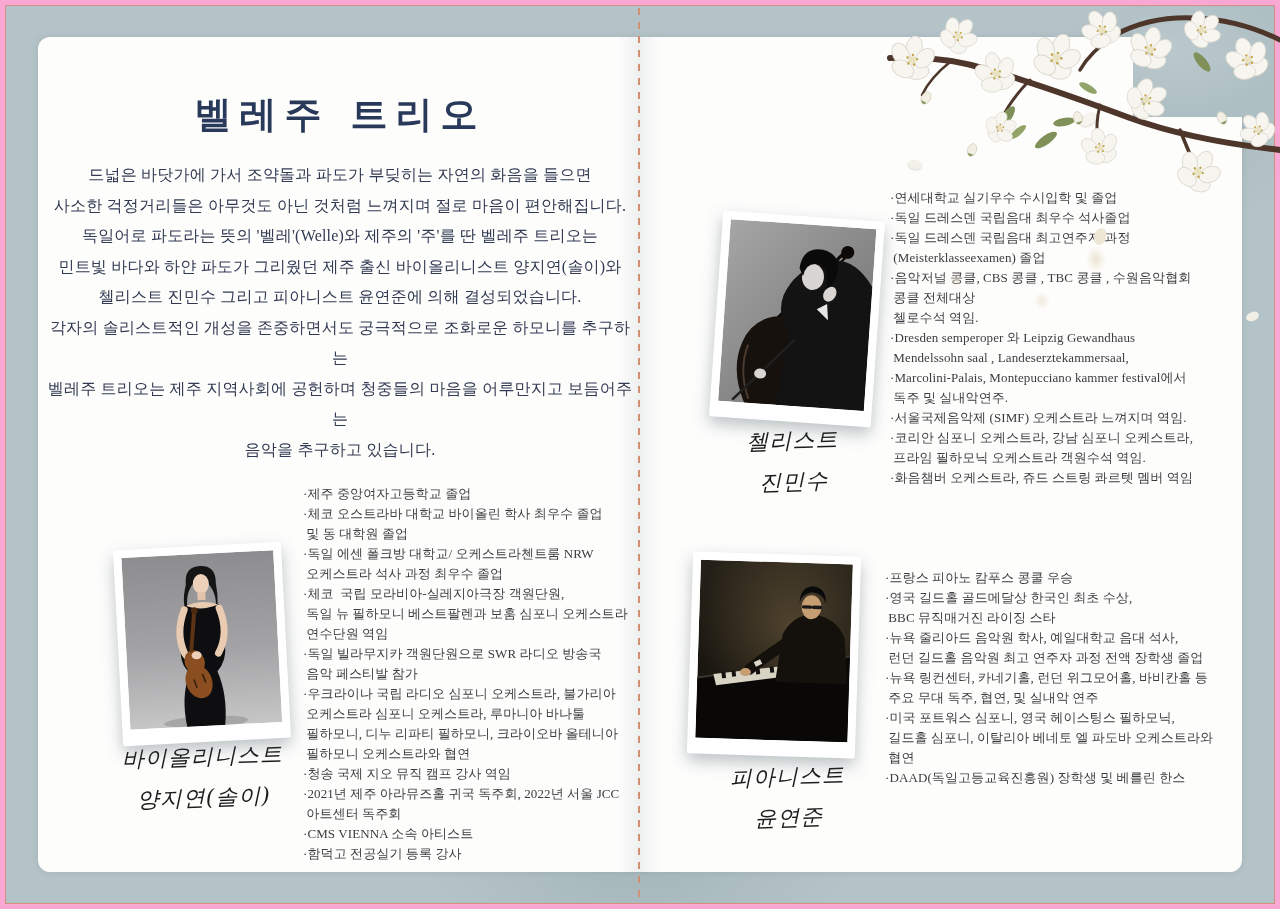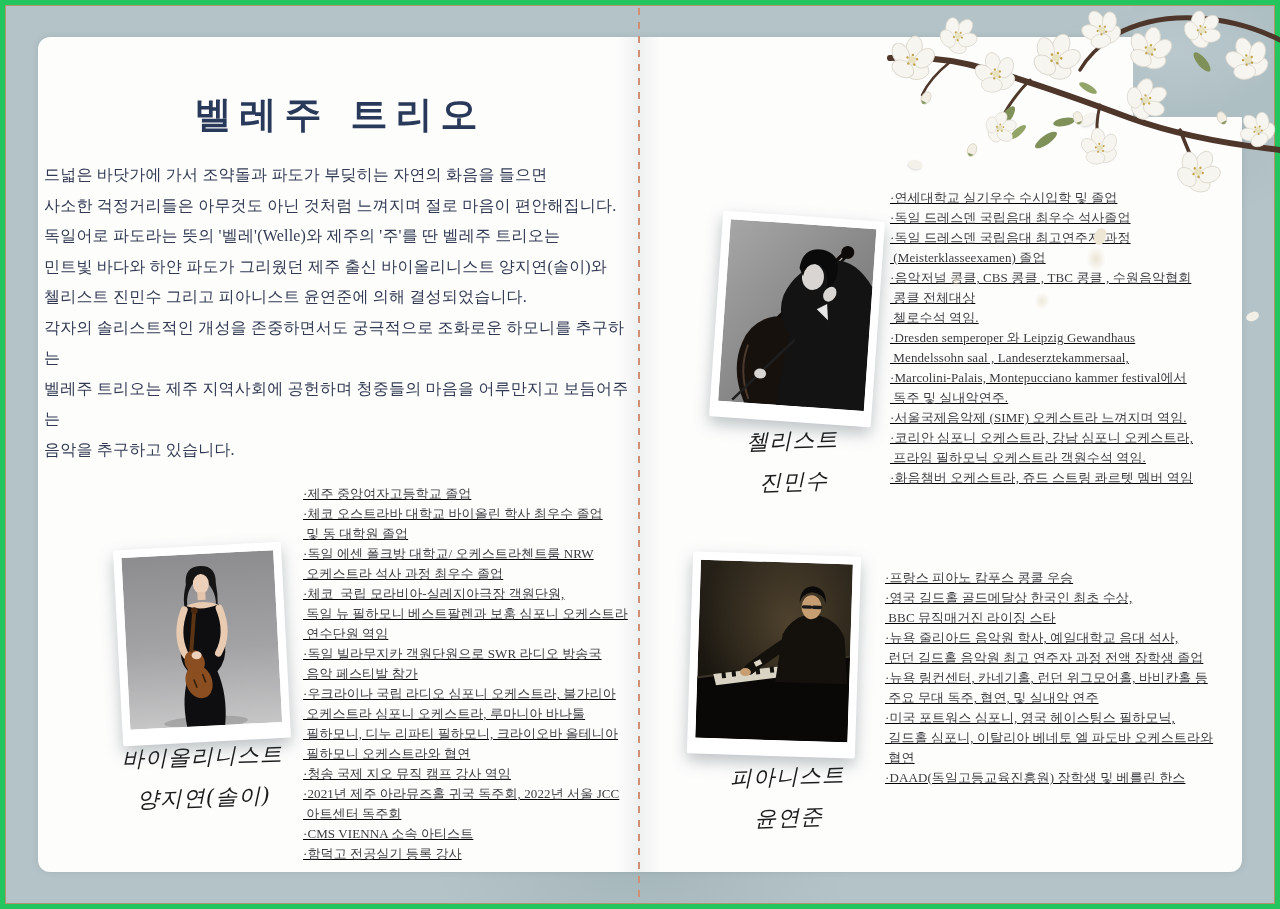--- a/index.html
+++ b/index.html
@@ -1,17 +1,17 @@
 <!DOCTYPE html>
 <html><head>
 <meta charset="utf-8">
 <style>
   html,body{margin:0;padding:0;}
   body{width:1280px;height:909px;background:#f2f3f1;font-family:"Liberation Serif",serif;overflow:hidden;}
-  .canvas{position:relative;width:1280px;height:909px;background:#22c55e;}
+  .canvas{position:relative;width:1280px;height:909px;background:#f9a8d4;}
 
   
   .texture{position:absolute;left:6px;top:6px;right:6px;bottom:6px;
     background:
       radial-gradient(220px 160px at 18% 22%, rgba(255,255,255,0.20), rgba(255,255,255,0) 70%),
       radial-gradient(260px 200px at 78% 70%, rgba(255,255,255,0.16), rgba(255,255,255,0) 70%),
       radial-gradient(300px 180px at 50% 95%, rgba(120,145,150,0.25), rgba(120,145,150,0) 70%),
       radial-gradient(240px 160px at 92% 12%, rgba(125,150,158,0.22), rgba(125,150,158,0) 70%),
       #b4c3c7;}
 
@@ -30,24 +30,24 @@
     background:radial-gradient(160px 90px at 30% 40%, rgba(255,255,255,0.15), rgba(255,255,255,0) 70%),#aebfc4;z-index:5;}
 
   
   .fold-line{position:absolute;left:638px;top:8px;width:2px;height:893px;z-index:7;
     background-image:repeating-linear-gradient(to bottom,#d18f73 0 7px,rgba(0,0,0,0) 7px 14px);}
 
   
   .title{position:absolute;left:50px;top:90px;width:580px;text-align:center;
     font-family:"DejaVu Sans",sans-serif;font-weight:bold;font-size:37px;letter-spacing:8px;color:#29395a;}
   .intro{position:absolute;left:44px;top:160px;width:592px;}
-  .intro-line{font-size:16px;line-height:30.5px;color:#313a52;letter-spacing:0.2px;}
-
-  
-  .bio{position:absolute;text-decoration:underline;}
+  .intro-line{font-size:16px;line-height:30.5px;text-align:center;color:#313a52;letter-spacing:0.2px;}
+
+  
+  .bio{position:absolute;}
   .bio-line{font-size:13px;line-height:20px;color:#3c3c40;white-space:pre;letter-spacing:0.1px;}
 
   
   .polaroid{position:absolute;background:#ffffff;padding:8px 8px 16px 8px;border-radius:2px;
     box-shadow:0 7px 16px rgba(70,85,95,0.35);z-index:3;}
   .polaroid svg{display:block;}
 
   
   .caption{position:absolute;text-align:center;font-family:"DejaVu Serif",serif;font-style:italic;
     color:#1b1b1b;font-size:22px;line-height:41px;transform:rotate(-2deg);letter-spacing:1px;}

